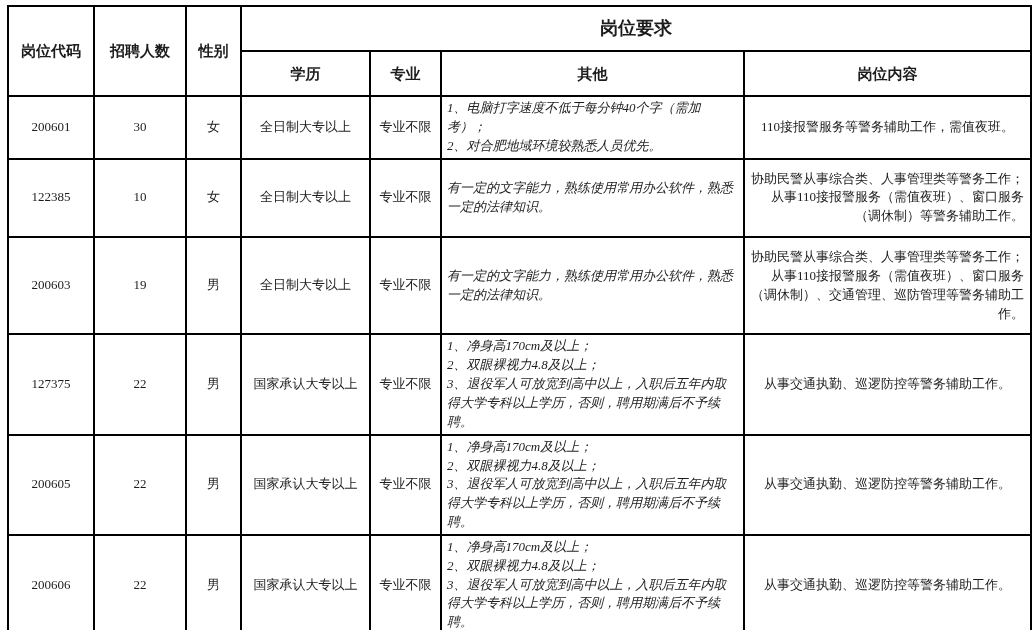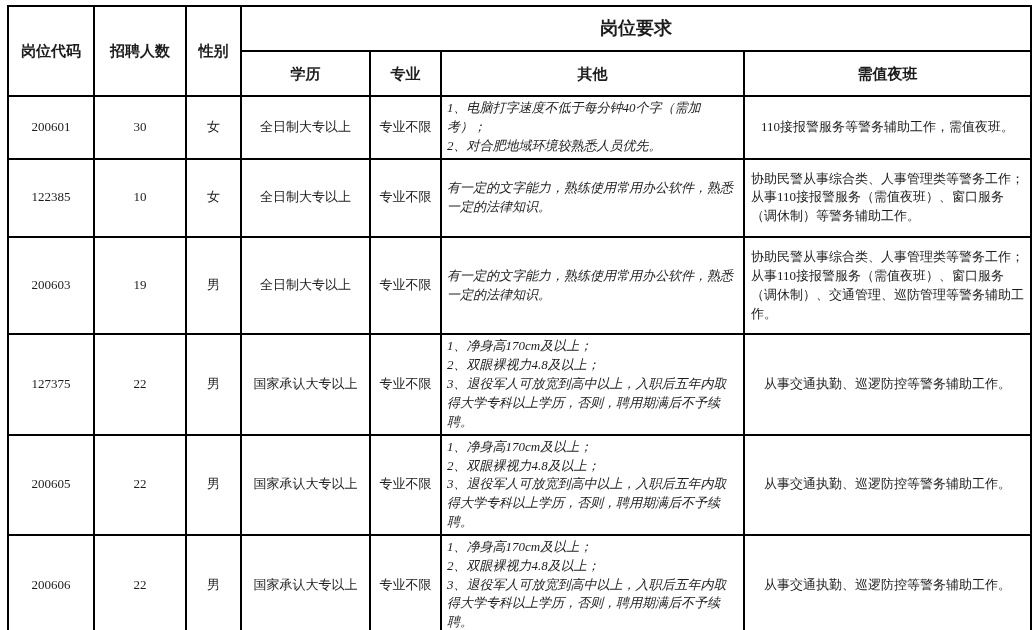--- a/index.html
+++ b/index.html
@@ -51,21 +51,21 @@
     white-space: pre-line;
     padding: 3px 6px;
     font-style: italic;
   }
   td.cell-content {
     text-align: center;
     padding: 3px 8px;
     margin-top: 43px;
   }
   td.cell-content.align-left {
-    text-align: left;
+    text-align: right;
     padding: 10px 6px;
   }
   tr.hrow { height: 45px; }
   tr.r1 { height: 62px; }
   tr.r2 { height: 63px; }
   tr.r3 { height: 63px; }
   tr.r4 { height: 82px; }
   tr.r5 { height: 82px; }
   tr.r6 { height: 83px; }
   tr.r7 { height: 98px; }
@@ -88,21 +88,21 @@
       <tr class="hrow">
         <th rowspan="2">岗位代码</th>
         <th rowspan="2">招聘人数</th>
         <th rowspan="2">性别</th>
         <th colspan="4" class="req-main">岗位要求</th>
       </tr>
       <tr class="hrow">
         <th>学历</th>
         <th>专业</th>
         <th>其他</th>
-        <th>需值夜班</th>
+        <th>岗位内容</th>
       </tr>
     </thead>
     <tbody>
       <tr class="r1">
         <td>200601</td>
         <td>30</td>
         <td>女</td>
         <td>全日制大专以上</td>
         <td>专业不限</td>
         <td class="cell-other">1、电脑打字速度不低于每分钟40个字（需加考）；

